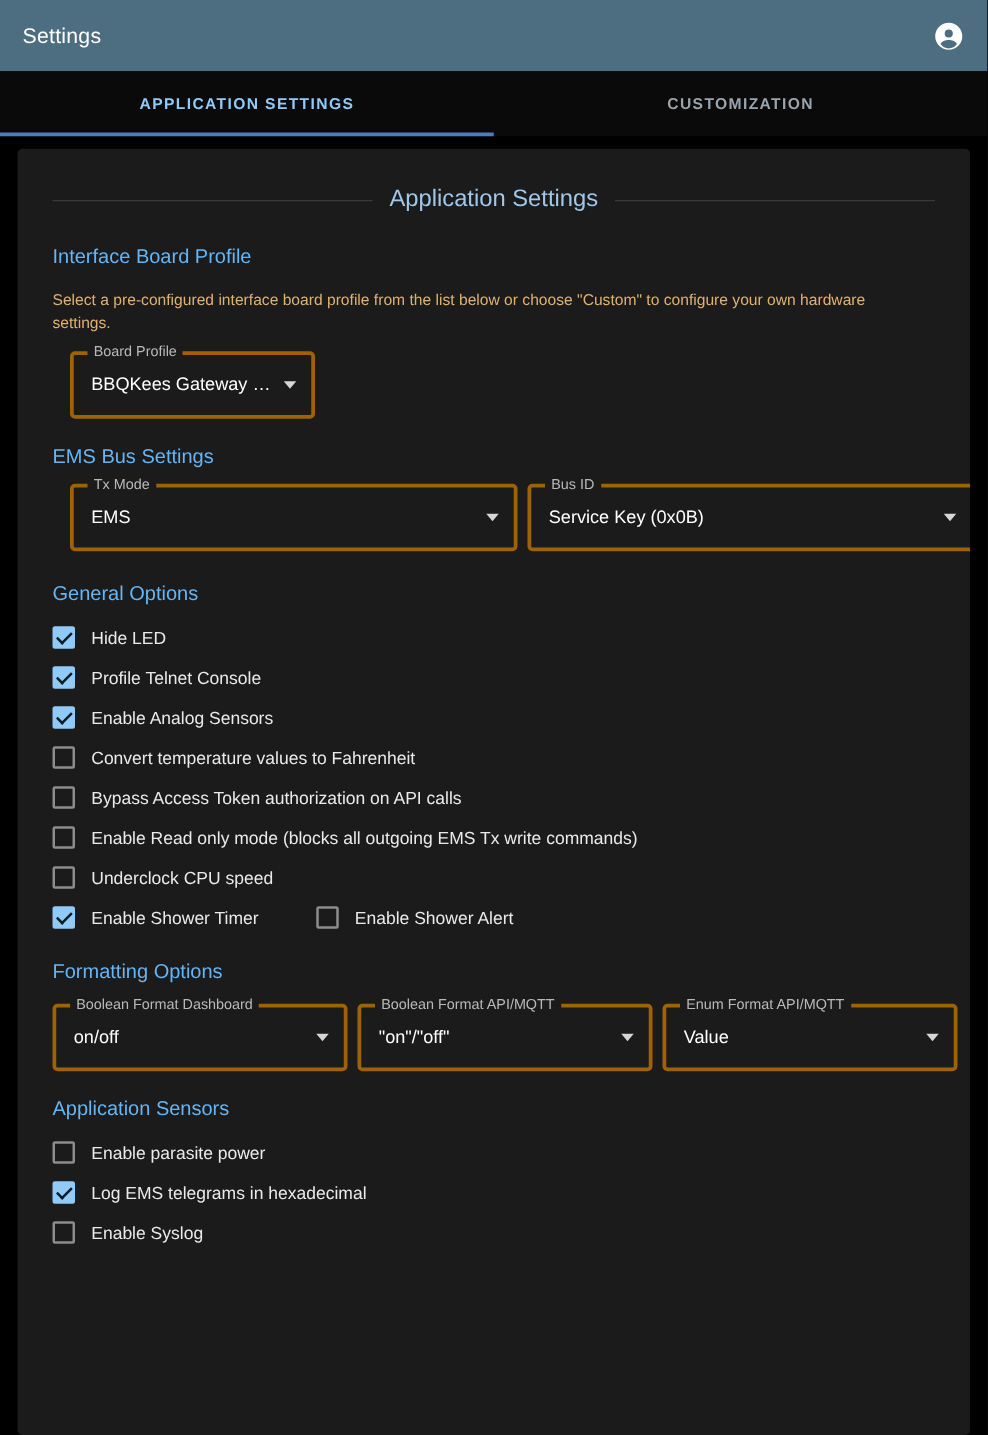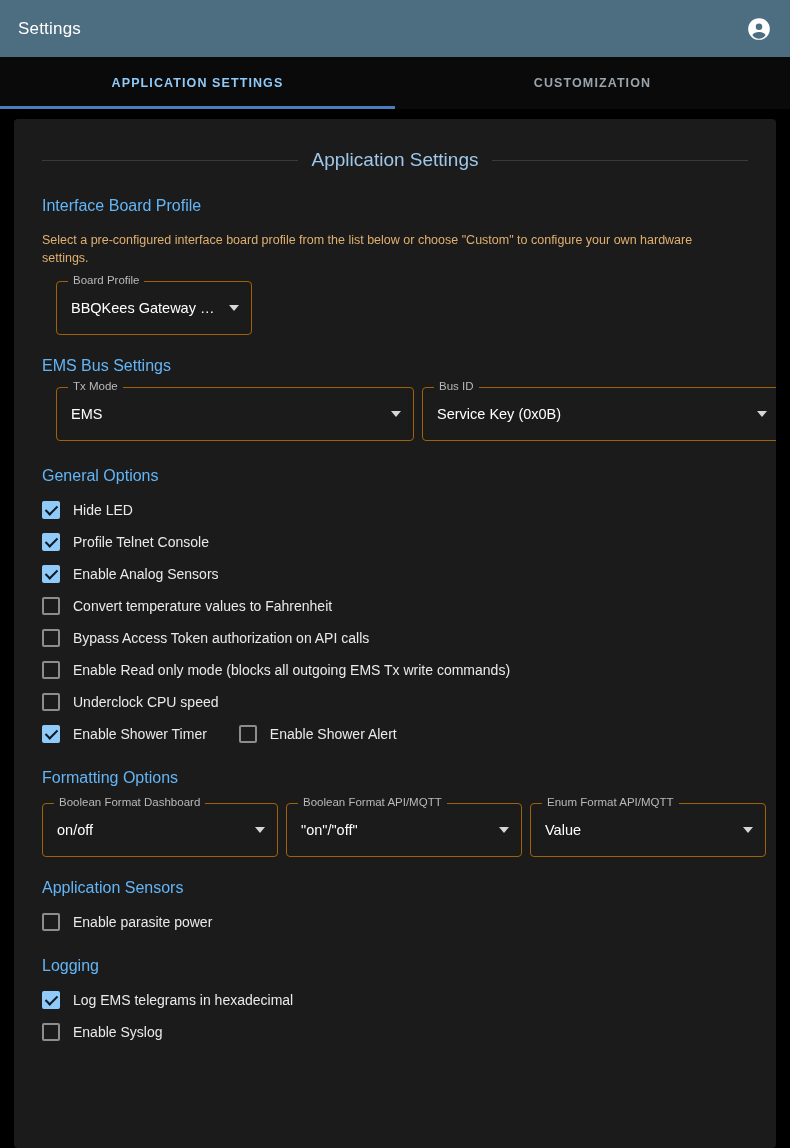--- a/index.html
+++ b/index.html
@@ -104,21 +104,21 @@
     font-size: 12.5px;
     color: #e0b070;
     line-height: 1.45;
     margin: 16px 0 14px 0;
     max-width: 700px;
   }
 
   
   .field {
     position: relative;
-    border: 1px solid #a16207;
+    border: 3px solid #a16207;
     border-radius: 4px;
     height: 54px;
     display: flex;
     align-items: center;
     padding: 0 12px 0 14px;
     background: transparent;
     cursor: pointer;
   }
   .field .flabel {
     position: absolute;
@@ -294,21 +294,21 @@
         <span class="box"></span>
         <span class="check-label">Enable Read only mode (blocks all outgoing EMS Tx write commands)</span>
       </label>
     </div>
     <div class="check-row">
       <label class="check">
         <span class="box"></span>
         <span class="check-label">Underclock CPU speed</span>
       </label>
     </div>
-    <div class="check-row" style="gap:32px;">
+    <div class="check-row" style="gap:46px;">
       <label class="check">
         <span class="box checked"></span>
         <span class="check-label">Enable Shower Timer</span>
       </label>
       <label class="check">
         <span class="box"></span>
         <span class="check-label">Enable Shower Alert</span>
       </label>
     </div>
   </div>
@@ -339,21 +339,20 @@
   </div>
 
   <div class="section-title" style="margin-bottom:16px;">Application Sensors</div>
   <div class="check-row">
     <label class="check">
       <span class="box"></span>
       <span class="check-label">Enable parasite power</span>
     </label>
   </div>
 
-  <div class="section-title mt-lg" style="margin-bottom:16px;">Logging</div>
   <div class="check-row">
     <label class="check">
       <span class="box checked"></span>
       <span class="check-label">Log EMS telegrams in hexadecimal</span>
     </label>
   </div>
   <div class="check-row">
     <label class="check">
       <span class="box"></span>
       <span class="check-label">Enable Syslog</span>

